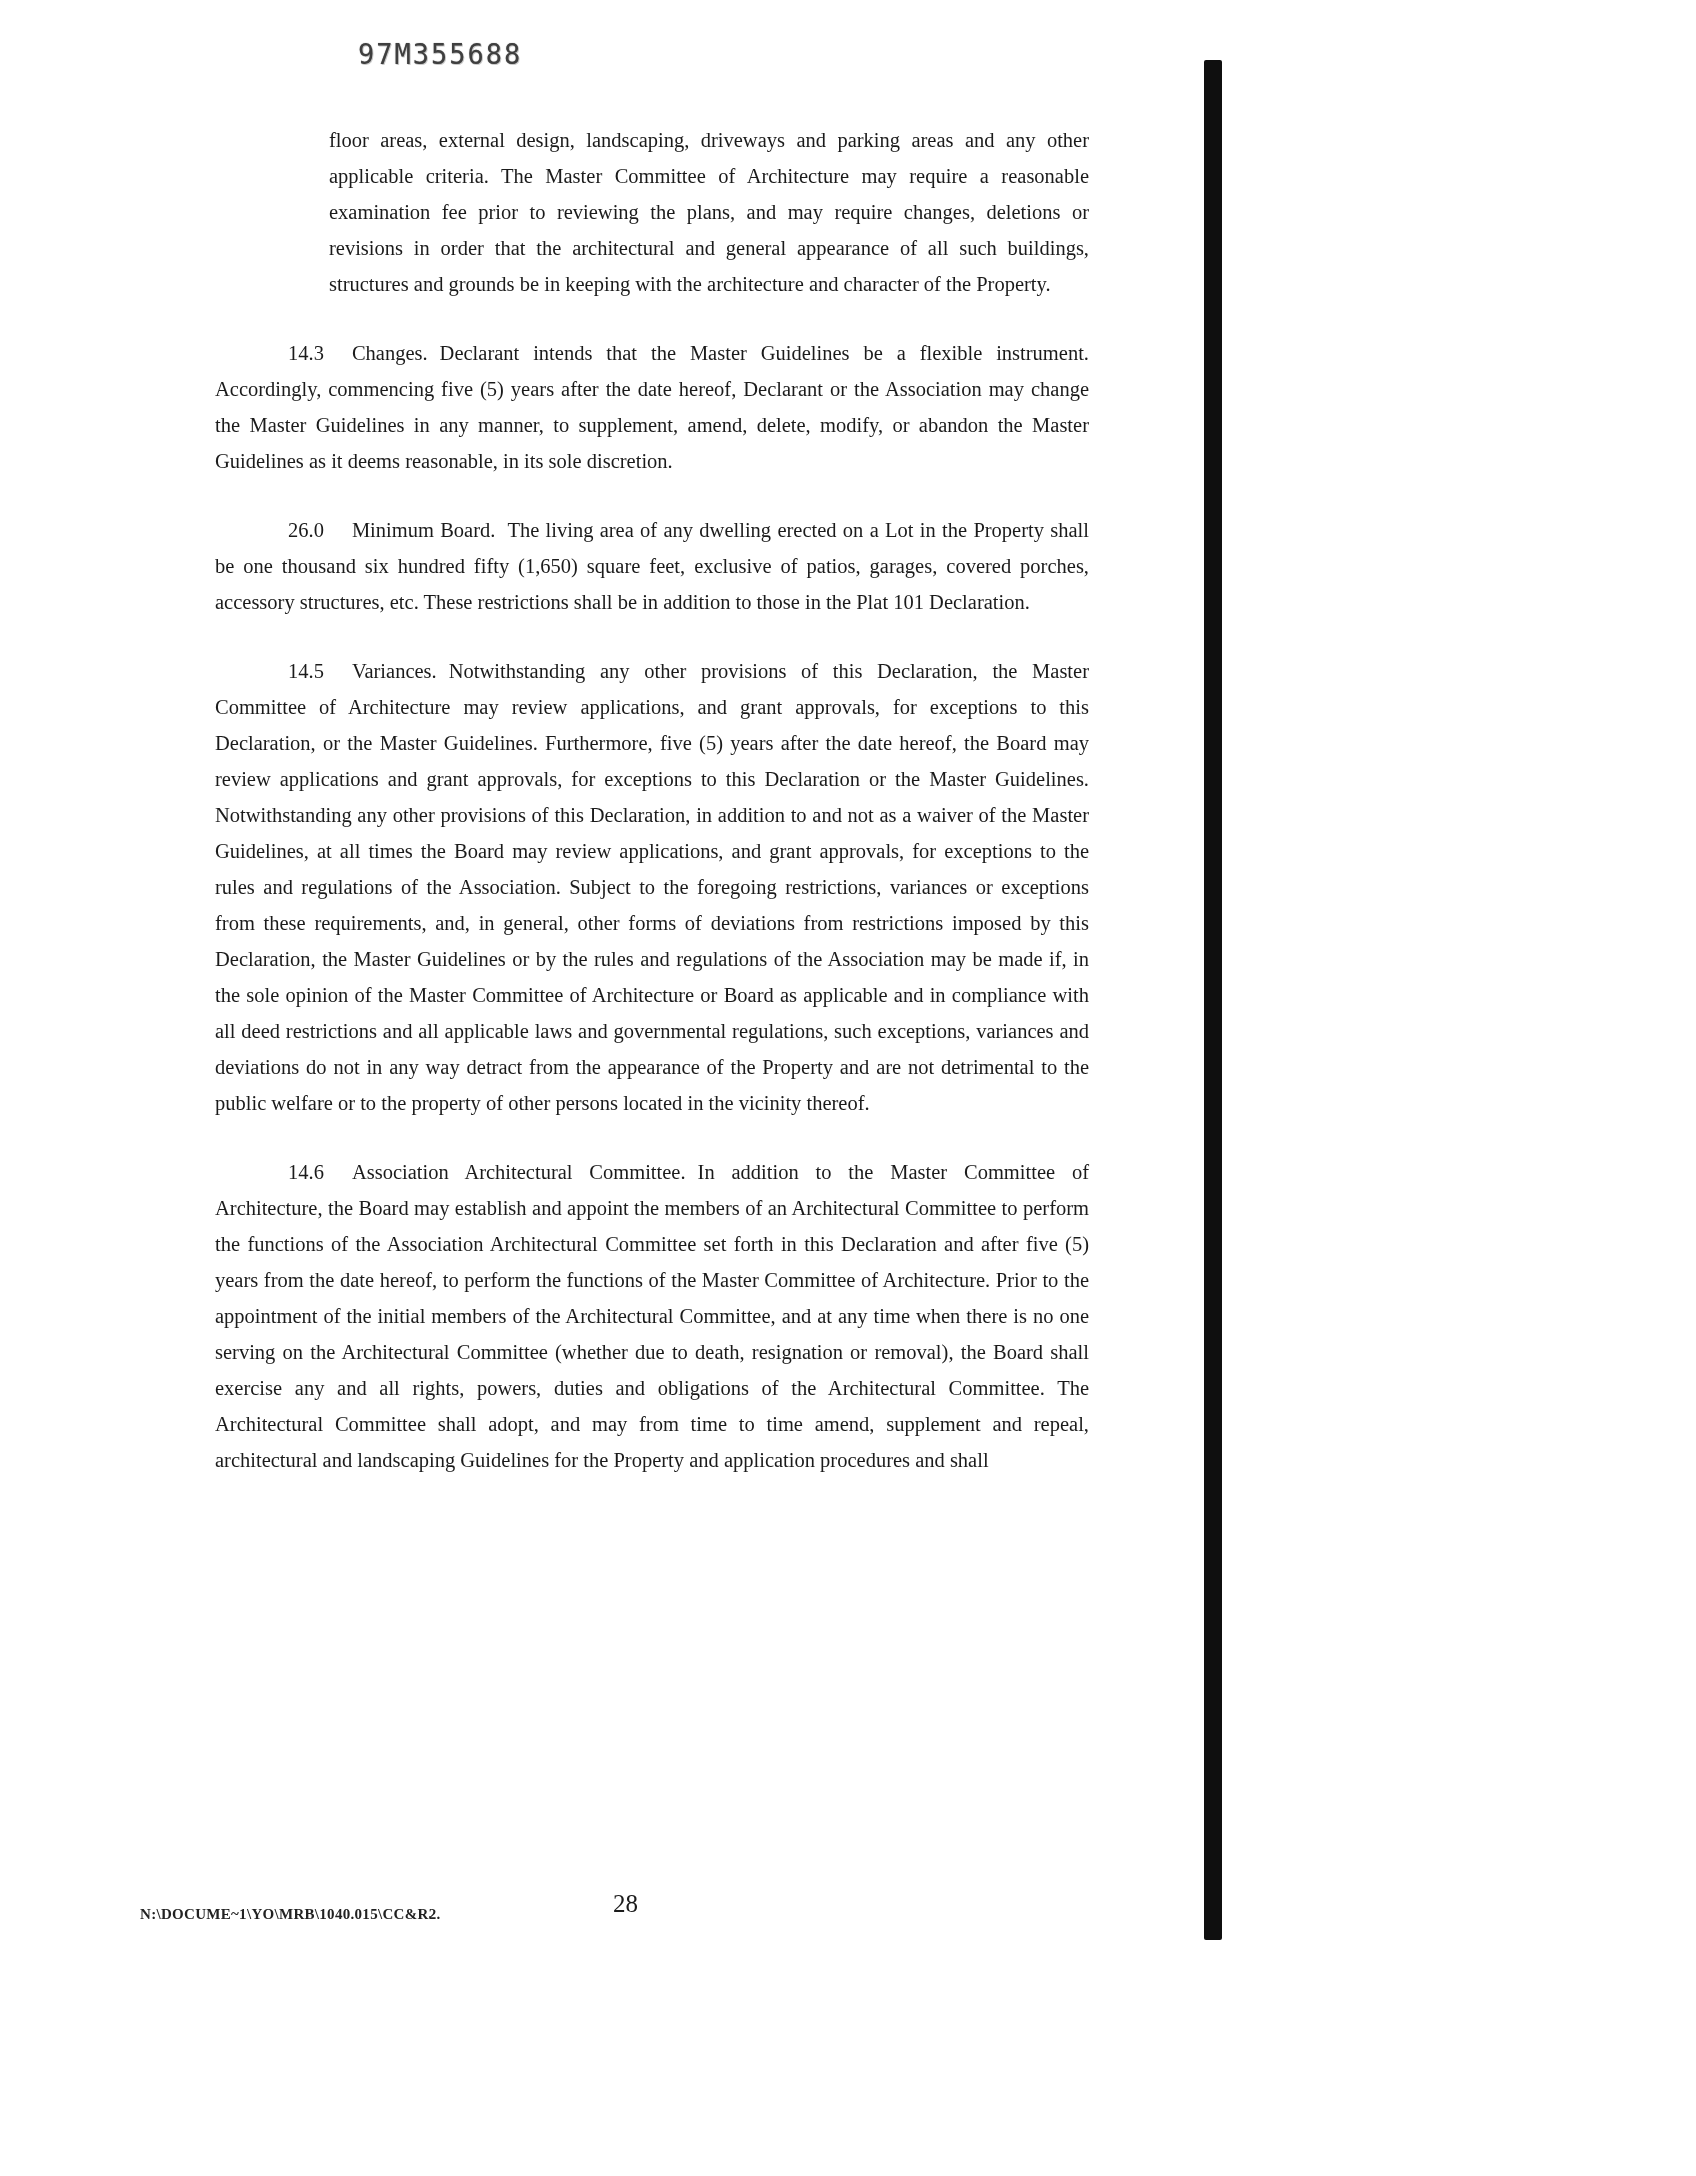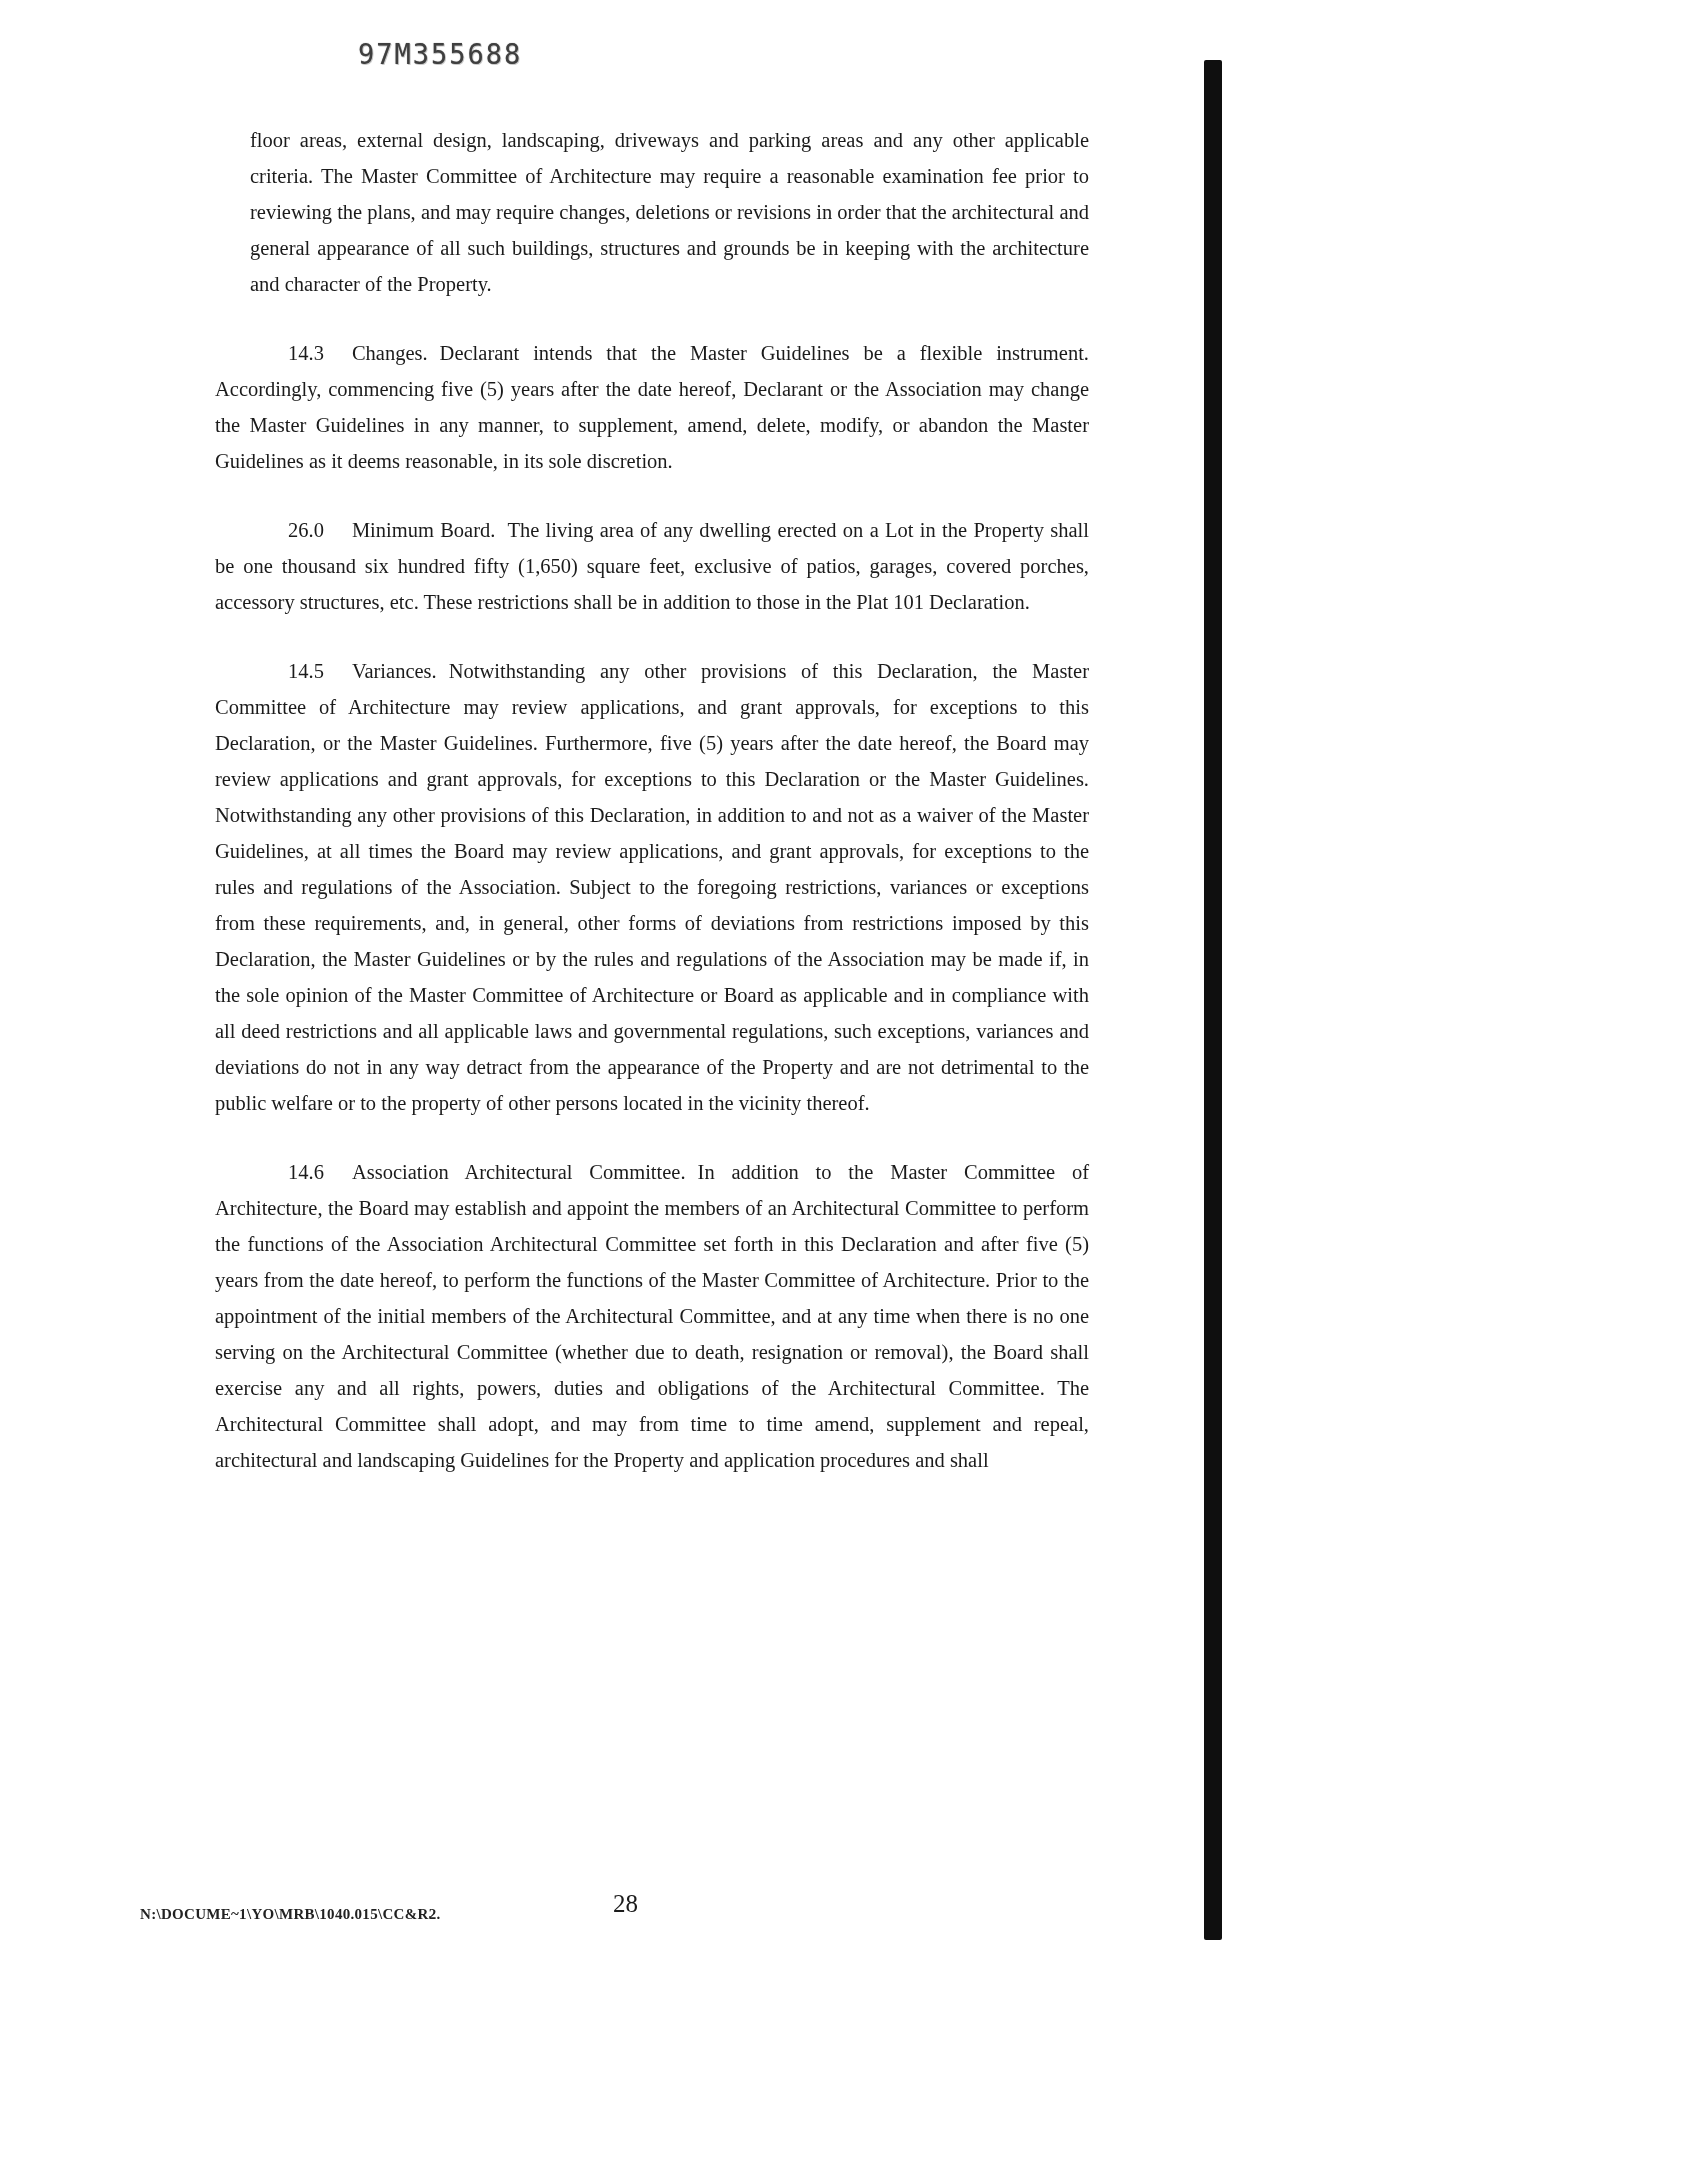--- a/index.html
+++ b/index.html
@@ -33,21 +33,21 @@
   .content {
     position: absolute;
     left: 215px;
     top: 122px;
     width: 874px;
     font-size: 20.5px;
     line-height: 36px;
     text-align: justify;
   }
   .content p { margin-bottom: 33px; }
-  .p-cont { margin-left: 35px; }
+  .p-cont { margin-left: 114px; }
   .sec { text-indent: 73px; }
   .sec-num { margin-right: 28px; }
   .sec-title { margin-right: 12px; }
   
   .scan-bar {
     position: absolute;
     left: 1204px;
     top: 60px;
     width: 18px;
     height: 1880px;

